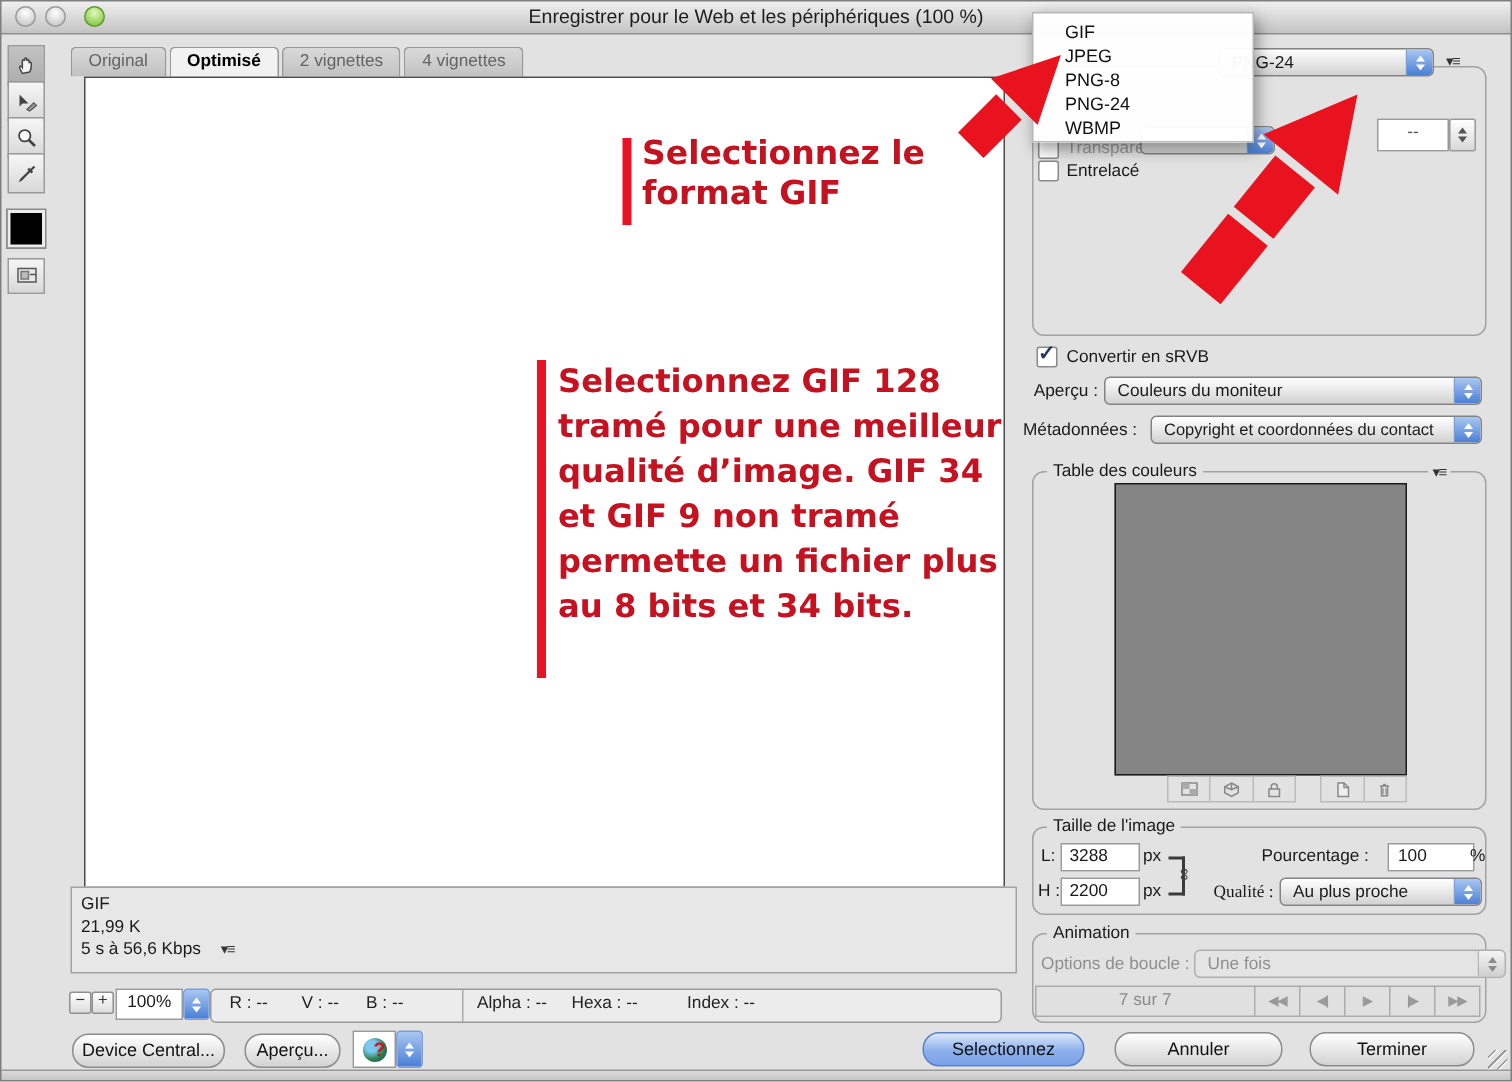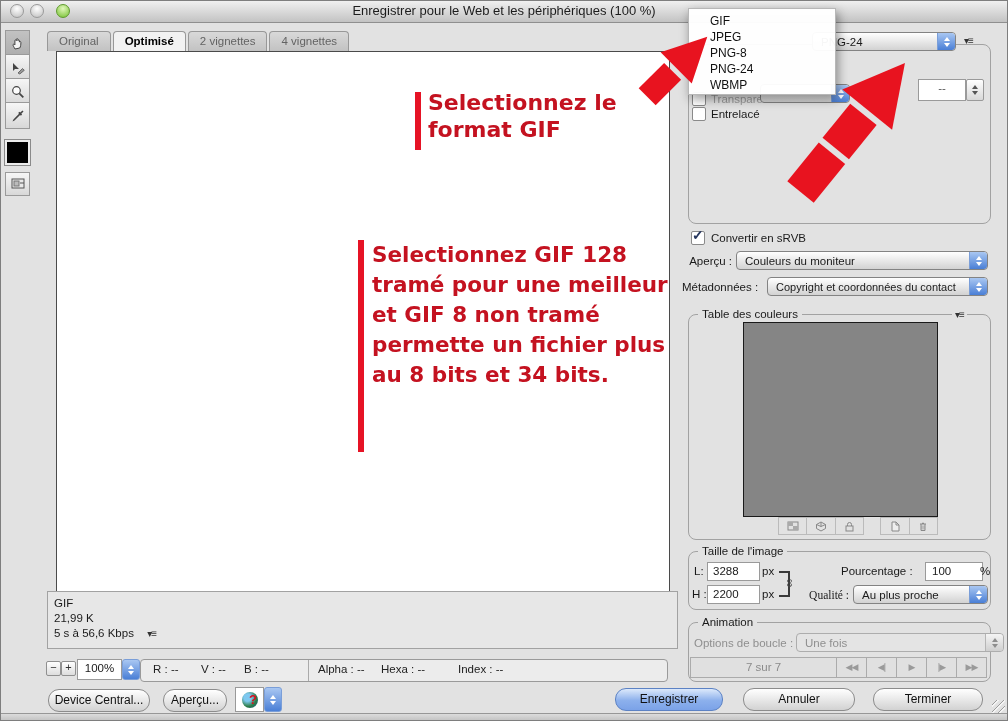--- a/index.html
+++ b/index.html
@@ -148,21 +148,22 @@
 <div class="canvas"></div>
 <div class="note-bar" style="left:415px;top:92px;width:6px;height:58px;"></div>
 <div class="note note1" style="left:428px;top:89px;">
   <div>Selectionnez le</div>
   <div>format GIF</div>
 </div>
 <div class="note-bar" style="left:358px;top:240px;width:6px;height:212px;"></div>
 <div class="note note2" style="left:372px;top:240px;">
   <div>Selectionnez GIF 128</div>
   <div>tramé pour une meilleur</div>
-  <div>et GIF 8 non tramé</div>
+  <div>qualité d’image. GIF 34</div>
+  <div>et GIF 9 non tramé</div>
   <div>permette un fichier plus</div>
   <div>au 8 bits et 34 bits.</div>
 </div>
 
 <div class="statusbox">
   <div class="abs" style="left:6px;top:4px;">
     <div class="stat">GIF</div>
     <div class="stat">21,99 K</div>
     <div class="stat"><span>5 s à 56,6 Kbps</span>
       <span class="flyout" style="position:static;margin-left:10px;">▾≡</span>
@@ -190,21 +191,21 @@
 <div class="pill" style="left:48px;top:689px;width:100px;">Device Central...</div>
 <div class="pill" style="left:163px;top:689px;width:62px;">Aperçu...</div>
 <div class="abs" style="left:235px;top:687px;width:27px;height:23px;background:#fff;border:1px solid #999;display:flex;align-items:center;justify-content:center;">
   <span class="globe"></span>
   <span class="qmark" style="left:13px;top:4px;">?</span>
 </div>
 <div class="gstep bluestep" style="left:264px;top:687px;height:23px;">
     <i class="u"></i>
     <i class="d"></i>
   </div>
-<div class="pill blue" style="left:615px;top:688px;width:106px;">Enregistrer</div>
+<div class="pill blue" style="left:615px;top:688px;width:106px;">Selectionnez</div>
 <div class="pill" style="left:743px;top:688px;width:110px;">Annuler</div>
 <div class="pill" style="left:873px;top:688px;width:108px;">Terminer</div>
 
 <div class="aqsel" style="left:812px;top:32px;width:144px;z-index:10;">
   <span>PNG-24</span>
   <span class="cap">
       <i class="u"></i>
       <i class="d"></i>
     </span>
 </div>

